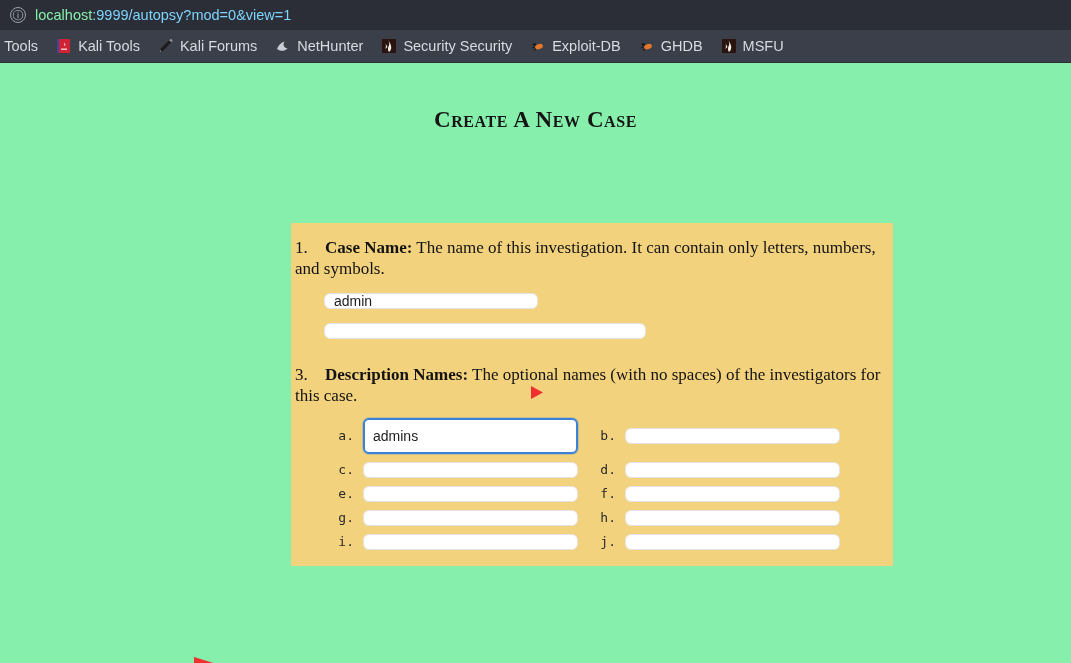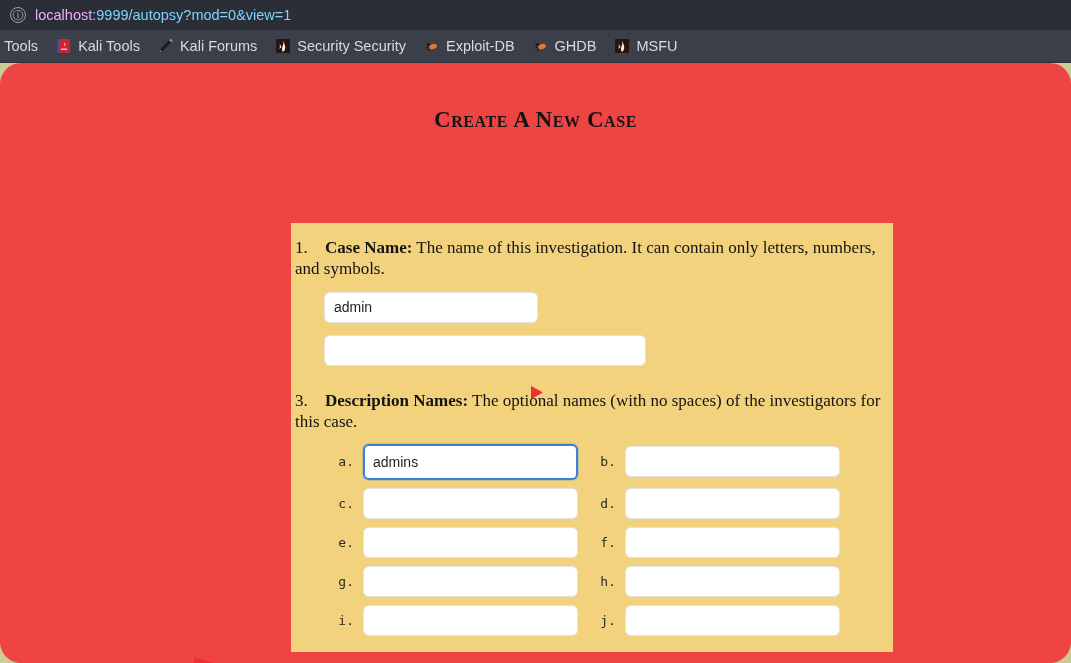--- a/index.html
+++ b/index.html
@@ -29,21 +29,21 @@
     border-radius: 50%;
     display: inline-flex;
     align-items: center; justify-content: center;
     font-size: 11px;
     font-family: "Liberation Serif", serif;
     color: #b6bac4;
     margin-right: 9px;
     flex: 0 0 auto;
     line-height: 1;
   }
-  #urlbar .url-host { color: #f0abfc; }
+  #urlbar .url-host { color: #86efac; }
   #urlbar .url-rest { color: #7dd3fc; }
 
   #bookmarks {
     height: 33px;
     background: #3b3f4a;
     display: flex;
     align-items: center;
     color: #d7dae1;
     font-size: 14.5px;
     padding-left: 0px;
@@ -61,23 +61,22 @@
   .bm:first-child { padding-left: 0; margin-left: -14px; }
   .bm-label { line-height: 1; }
 
   
   .ico { width: 16px; height: 16px; flex: 0 0 auto; display: block; }
 
   
   #page {
     width: 1071px;
     height: 600px;
-    background: #ef4444;
+    background: #86efac;
     position: relative;
-    border-radius: 21px;
   }
 
   #page-title {
     text-align: center;
     font-family: "Liberation Serif", serif;
     font-variant: small-caps;
     font-weight: bold;
     font-size: 23px;
     letter-spacing: 0.6px;
     color: #151515;
@@ -105,21 +104,21 @@
   .field-row { padding: 12px 0 0 33px; }
 
   input[type=text] {
     font-family: "Liberation Sans", sans-serif;
     font-size: 14px;
     color: #1d1d1d;
     background: #fff;
     border: 1px solid #e3e3e3;
     border-radius: 6px;
     padding: 6px 9px;
-    height: 31px;
+    height: 16px;
     outline: none;
   }
   #case-name-input { width: 214px; }
   #description-input { width: 322px; }
 
   .inv-grid {
     margin-top: 11px;
     padding: 0 0 16px 0;
     display: grid;
     grid-template-columns: 50px 215px 47px 215px;
@@ -188,20 +187,28 @@
       <span>
         <svg class="ico" viewBox="0 0 16 16">
             <path d="M2 13.6l3-0.9 8.1-8.1-2.1-2.1L2.9 10.6z" fill="#1b1b1b"></path>
             <path d="M11.2 2.2l2.1 2.1 1-1a1 1 0 0 0 0-1.4l-0.7-0.7a1 1 0 0 0-1.4 0z" fill="#8d8d8d"></path>
             <path d="M2 13.6l1.4-0.4-1-1z" fill="#ddd"></path>
           </svg>
       </span>
       <span class="bm-label">Kali Forums</span>
     </div>
 
+    <div class="bm">
+      <span>
+        <svg class="ico" viewBox="0 0 16 16">
+            <path d="M2 11c1.5-4 4-6.5 7.5-7.5-1 1.6-1.2 3.2-.6 4.5.7 1.6 2.4 2.3 3.6 2.2-2 2.4-5.2 3.2-7.6 2.2-1.6-.7-2.6-1-2.9-1.4z" fill="#c9ccd4"></path>
+          </svg>
+      </span>
+      <span class="bm-label">NetHunter</span>
+    </div>
 
     <div class="bm">
       <span>
         <svg class="ico" viewBox="0 0 16 16">
             <rect x="1" y="1" width="14" height="14" fill="#2a1410"></rect>
             <path d="M7 2c1.6 2 1.6 4.2 0.6 6.3C6.8 10 6.6 12 8 14c2-1.6 2.6-4 2-6.3C9.4 5.3 8.3 3.4 7 2z" fill="#f3f0e8"></path>
             <path d="M4.6 5.4c0.6 2 0.4 3.8-0.4 5.4 1-0.3 1.8-1 2.2-2z" fill="#e7e2d4"></path>
           </svg>
       </span>
       <span class="bm-label">Security Security</span>

